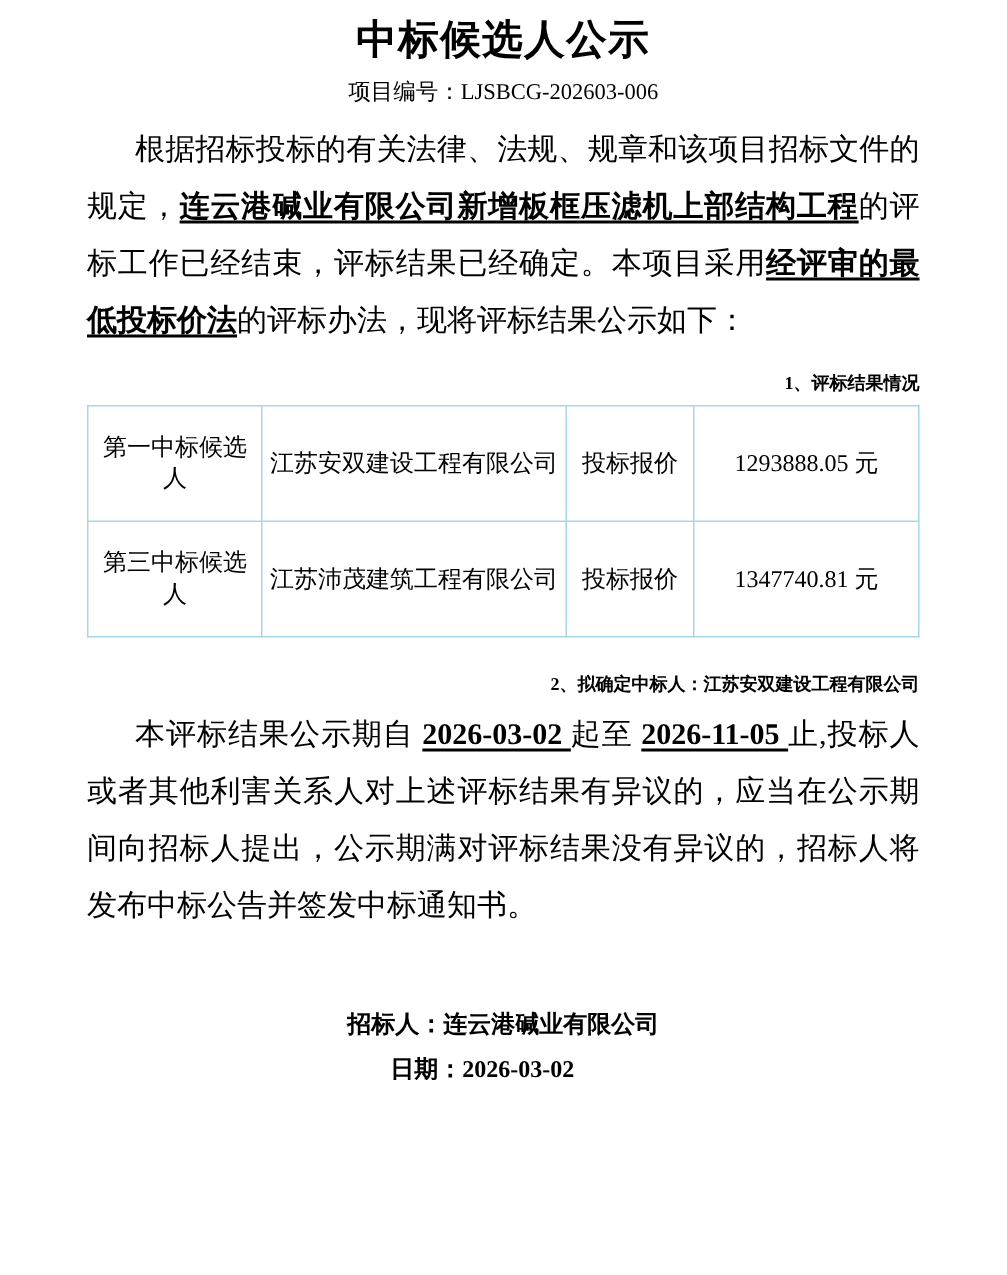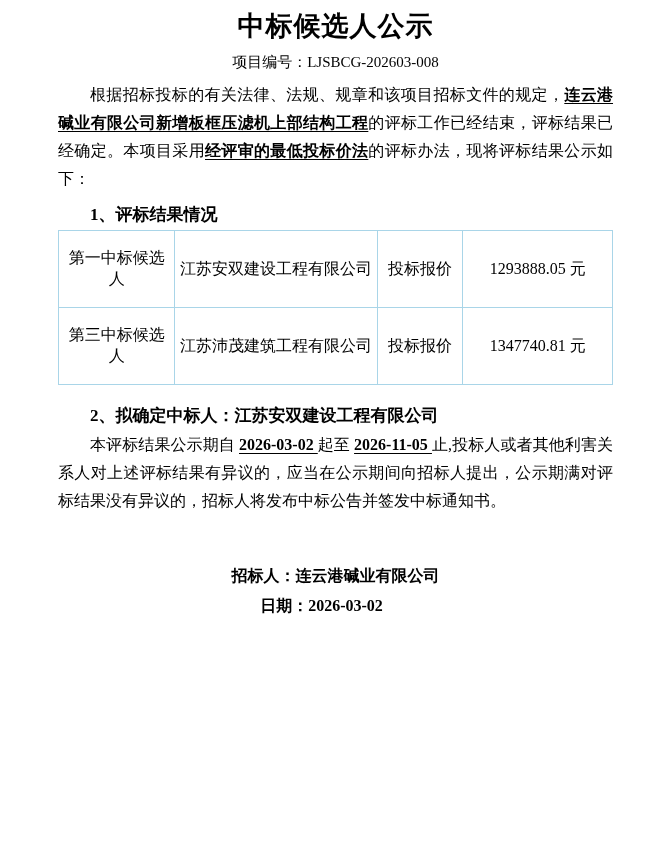--- a/index.html
+++ b/index.html
@@ -22,37 +22,38 @@
     line-height: 40px;
     letter-spacing: 1px;
   }
   .project-no {
     margin-top: 6px;
     text-align: center;
     font-size: 15px;
     line-height: 21px;
   }
   .para {
-    font-size: 16px;
-    line-height: 28px;
+    font-size: 20px;
+    line-height: 38px;
     text-align: justify;
     text-indent: 32px;
   }
   .para-intro { margin-top: 8px; }
   .para-notice { margin-top: 0; }
   .bu {
     font-weight: bold;
     text-decoration: underline;
     text-underline-offset: 3px;
   }
   .sec-heading {
-    font-size: 17px;
+    font-size: 12px;
     font-weight: bold;
     line-height: 30px;
     text-indent: 32px;
+    text-align: right;
   }
   .sec-heading-1 { margin-top: 7px; }
   .sec-heading-2 { margin-top: 16px; }
   table.result-table {
     margin-top: 0;
     width: 555px;
     border-collapse: collapse;
     table-layout: fixed;
     font-size: 16px;
     padding-left: 16px;
@@ -79,21 +80,21 @@
   .sig-tenderer { padding-right: 0; }
   .sig-date { padding-right: 28px; }
 </style>
 </head>
 <body>
 
 <div class="page">
 
   <h1 class="doc-title">中标候选人公示</h1>
 
-  <div class="project-no">项目编号：LJSBCG-202603-008</div>
+  <div class="project-no">项目编号：LJSBCG-202603-006</div>
 
   <p class="para para-intro"><span>根据招标投标的有关法律、法规、规章和该项目招标文件的规定，</span><span class="bu">连云港碱业有限公司新增板框压滤机上部结构工程</span><span>的评标工作已经结束，评标结果已经确定。本项目采用</span><span class="bu">经评审的最低投标价法</span><span>的评标办法，现将评标结果公示如下：</span></p>
 
   <div class="sec-heading sec-heading-1">1、评标结果情况</div>
 
   <table class="result-table">
     <colgroup>
       <col class="col-rank">
         <col class="col-company">
         <col class="col-plabel">

